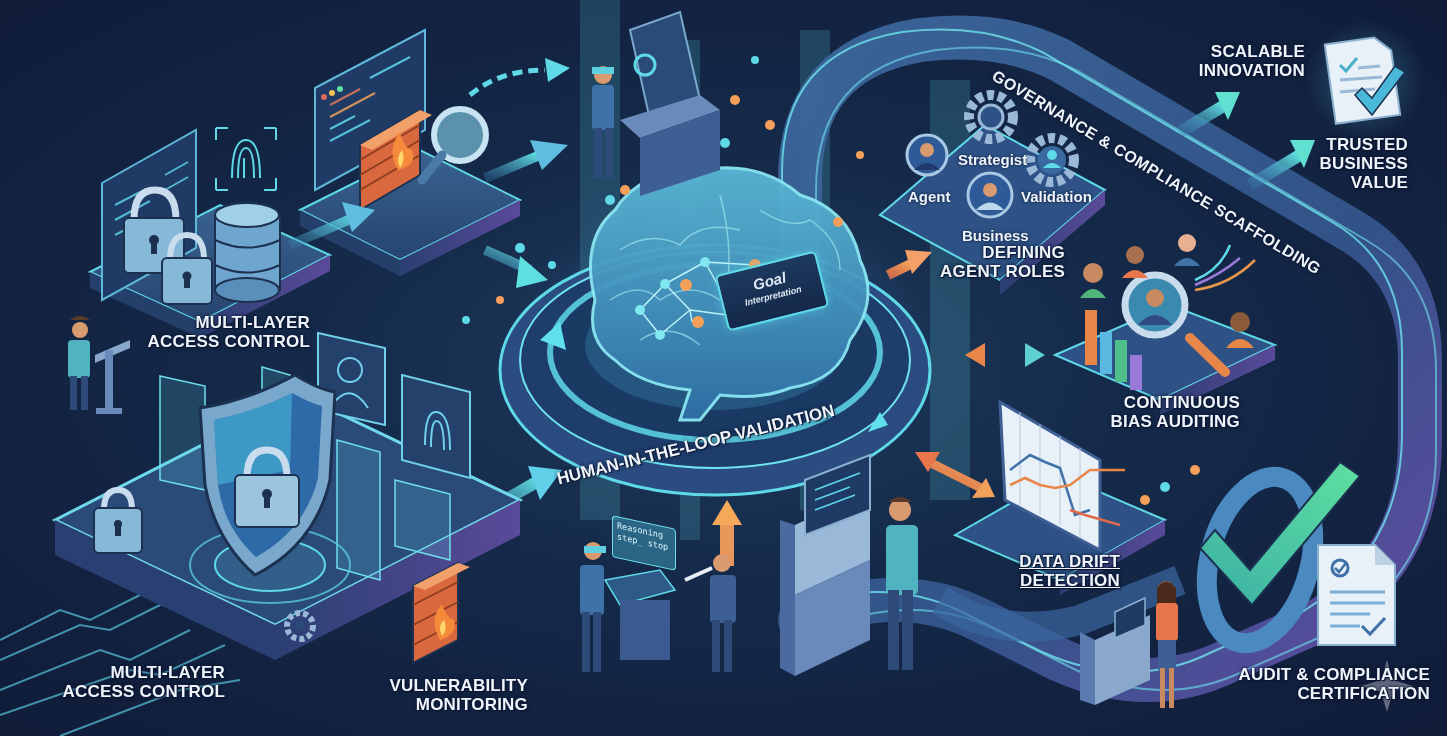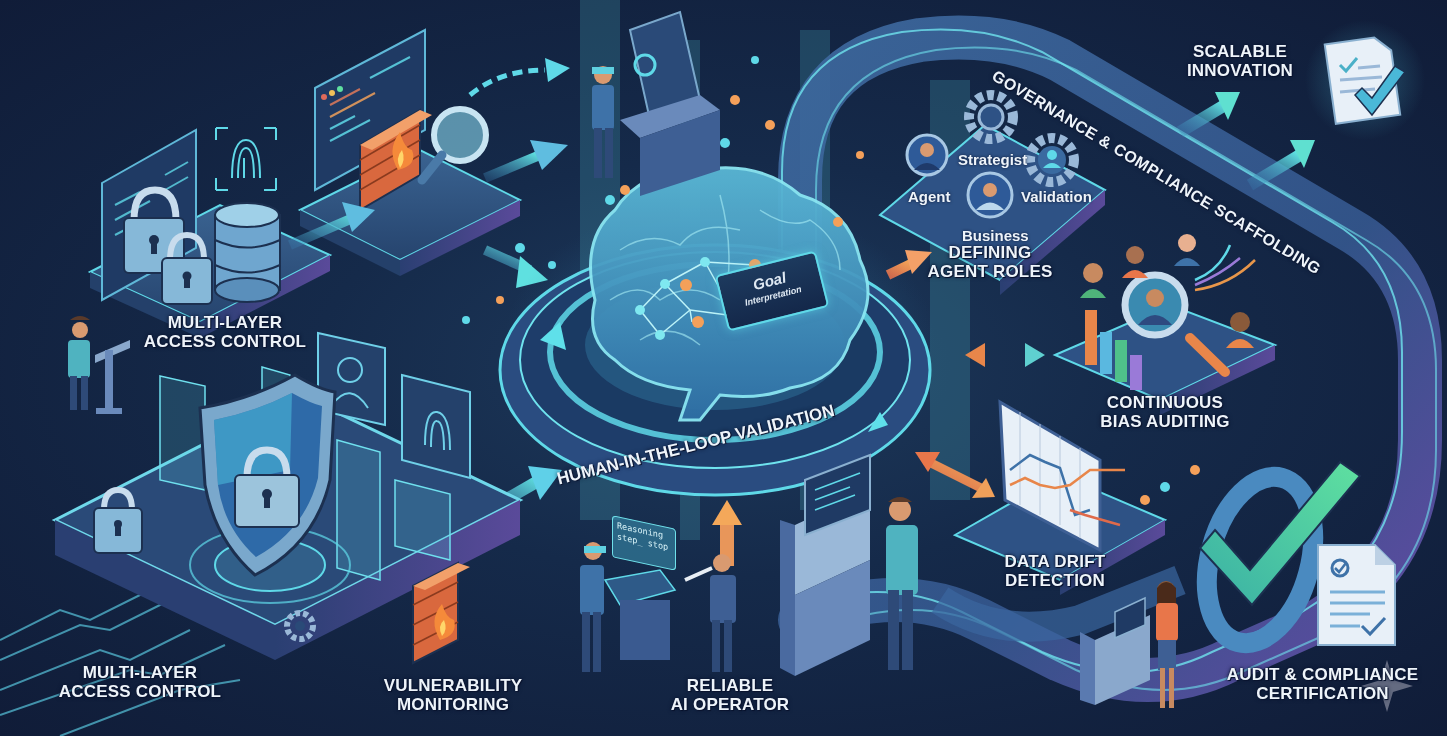--- a/index.html
+++ b/index.html
@@ -10,21 +10,21 @@
     position: relative;
     color: #f2f6fb;
   }
   .stage { position: absolute; inset: 0; }
   svg.bg { position: absolute; left: 0; top: 0; width: 1447px; height: 736px; }
 
   .label {
     position: absolute;
     font-weight: 700;
     text-transform: uppercase;
-    text-align: center;
+    text-align: right;
     line-height: 1.12;
     color: #eef4fa;
     text-shadow: 0 0 4px #0b1530, 0 0 2px #0b1530, 1px 1px 0 #0b1530;
     font-size: 17px;
     letter-spacing: 0.2px;
   }
   .label .l { display: block; }
   .small-lbl { font-size: 15px; position: absolute; font-weight: 700; color: #eef4fa; text-shadow: 0 0 3px #0b1530; }
 
   .rotated {
@@ -553,59 +553,60 @@
   <div class="label" style="left:55px; top:663px; width:170px;">
     <span class="l">Multi-Layer</span>
     <span class="l">Access Control</span>
   </div>
 
   <div class="label" style="left:378px; top:676px; width:150px;">
     <span class="l">Vulnerability</span>
     <span class="l">Monitoring</span>
   </div>
 
-  <div class="label" style="left:655px; top:676px; width:150px;">
-    <span class="l">Reliable</span>
-    <span class="l">AI Operator</span>
-  </div>
 
   <div class="reasoning-screen">
     <span style="display:block">Reasoning</span>
     <span style="display:block">step_ stop</span>
   </div>
 
   <div class="label" style="left:915px; top:243px; width:150px;">
     <span class="l">Defining</span>
     <span class="l">Agent Roles</span>
   </div>
   <span class="small-lbl" style="left:908px; top:188px;">Agent</span>
   <span class="small-lbl" style="left:958px; top:151px;">Strategist</span>
   <span class="small-lbl" style="left:1021px; top:188px;">Validation</span>
   <span class="small-lbl" style="left:962px; top:227px;">Business</span>
 
   <div class="label" style="left:1090px; top:393px; width:150px;">
     <span class="l">Continuous</span>
     <span class="l">Bias Auditing</span>
   </div>
 
-  <div class="label" style="left:990px; top:552px; width:130px;">
+  <div class="label" style="left:990px; top:552px; width:130px;text-decoration:underline;">
     <span class="l">Data Drift</span>
     <span class="l">Detection</span>
   </div>
 
   <div class="label" style="left:1215px; top:665px; width:215px;">
     <span class="l">Audit &amp; Compliance</span>
     <span class="l">Certification</span>
   </div>
 
   <div class="label" style="left:1175px; top:42px; width:130px;">
     <span class="l">Scalable</span>
     <span class="l">Innovation</span>
   </div>
 
+  <div class="label" style="left:1318px; top:135px; width:90px;">
+    <span class="l">Trusted</span>
+    <span class="l">Business</span>
+    <span class="l">Value</span>
+  </div>
 
   <div class="goal-box">
     <span class="g1">Goal</span>
     <span class="g2">Interpretation</span>
   </div>
 
   <div class="rotated" style="left:555px; top:470px; font-size:17px; transform: rotate(-14deg); transform-origin: left top;">Human-in-the-Loop Validation</div>
 
   <div class="rotated" style="left:998px; top:67px; font-size:16px; transform: rotate(31deg); transform-origin: left top; letter-spacing: 0.5px;">Governance &amp; Compliance Scaffolding</div>
 

